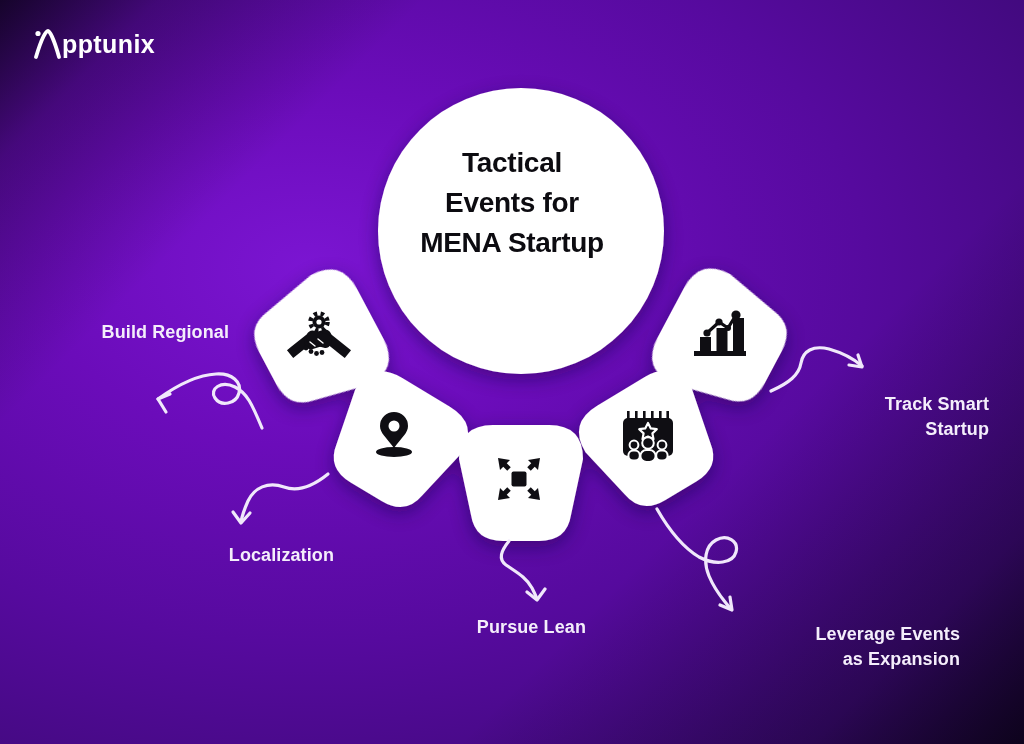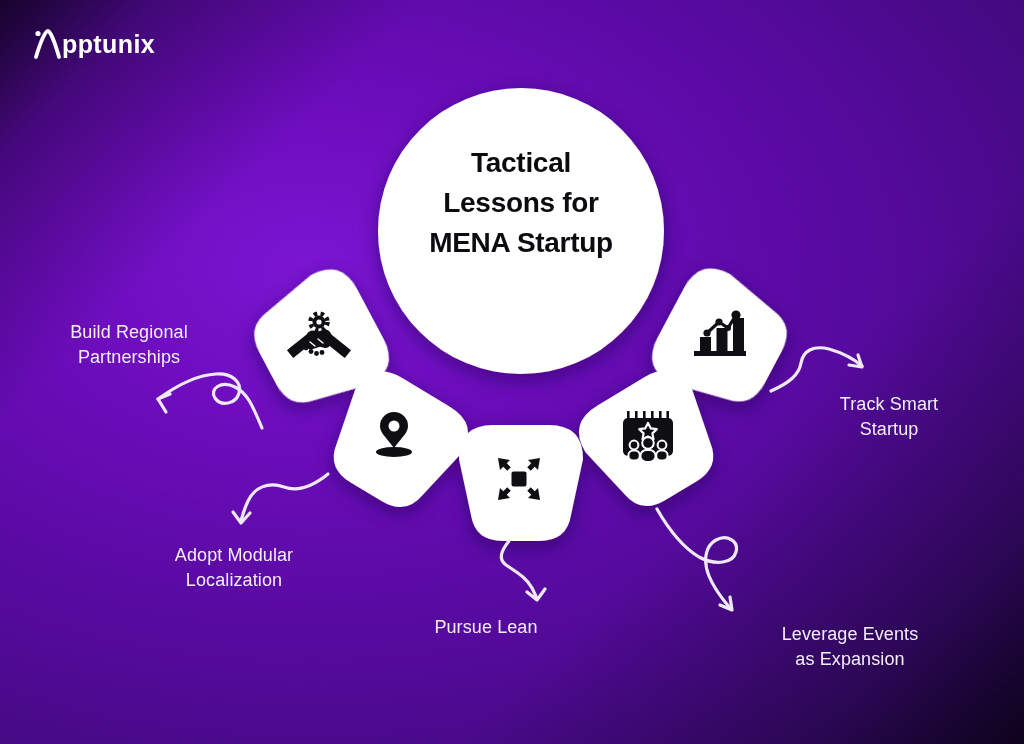--- a/index.html
+++ b/index.html
@@ -9,26 +9,26 @@
     background:
       linear-gradient(135deg, rgba(10,3,22,0.85) 0%, rgba(10,3,22,0.35) 9%, rgba(10,3,22,0) 24%),
       linear-gradient(315deg, rgba(8,2,18,0.88) 0%, rgba(8,2,18,0.38) 12%, rgba(8,2,18,0) 32%),
       radial-gradient(130% 120% at 30% 36%, #7b15d2 0%, #6b0cba 20%, #560a9e 42%, #3f0a7a 65%, #2c0a55 85%, #220940 100%);
   }
   .logo{position:absolute;left:34px;top:28px;display:flex;align-items:center;gap:1px;}
   .logo .arch{display:block;}
   .logo .word{color:#ffffff;font-size:25px;font-weight:700;letter-spacing:.4px;line-height:30px;}
   .diagram-svg{position:absolute;left:0;top:0;}
   .title{
-    position:absolute;left:391px;top:143px;width:260px;text-align:center;
+    position:absolute;left:382px;top:143px;width:260px;text-align:center;
     color:#0c0b10;font-size:28px;line-height:40px;font-weight:700;letter-spacing:-0.3px;
   }
   .label{
-    position:absolute;text-align:center;color:#f4eefb;
-    font-size:18px;line-height:25px;font-weight:400;letter-spacing:.1px;
+    position:absolute;text-align:right;color:#f4eefb;
+    font-size:18px;line-height:25px;font-weight:700;letter-spacing:.1px;
   }
   .l1{left:29px;top:320px;width:200px;}
   .l2{left:134px;top:543px;width:200px;}
   .l3{left:386px;top:615px;width:200px;}
   .l4{left:740px;top:622px;width:220px;}
   .l5{left:789px;top:392px;width:200px;}
 </style>
 </head>
 <body>
 
@@ -146,30 +146,28 @@
   <div class="logo">
     <svg class="arch" width="27" height="31" viewBox="0 0 27 31">
       <path d="M2 29 C 8 9 12 3 14 3 C 16 3 20.5 13 25 29" fill="none" stroke="#ffffff" stroke-width="3.8" stroke-linecap="round"></path>
       <circle cx="4" cy="5.5" r="2.6" fill="#ffffff"></circle>
     </svg>
     <span class="word">pptunix</span>
   </div>
 
   <div class="title">
     <div>Tactical</div>
-    <div>Lessons for</div>
+    <div>Events for</div>
     <div>MENA Startup</div>
   </div>
 
   <div class="label l1">
     <div>Build Regional</div>
-    <div>Partnerships</div>
   </div>
   <div class="label l2">
-    <div>Adopt Modular</div>
     <div>Localization</div>
   </div>
   <div class="label l3">
     <div>Pursue Lean</div>
   </div>
   <div class="label l4">
     <div>Leverage Events</div>
     <div>as Expansion</div>
   </div>
   <div class="label l5">

